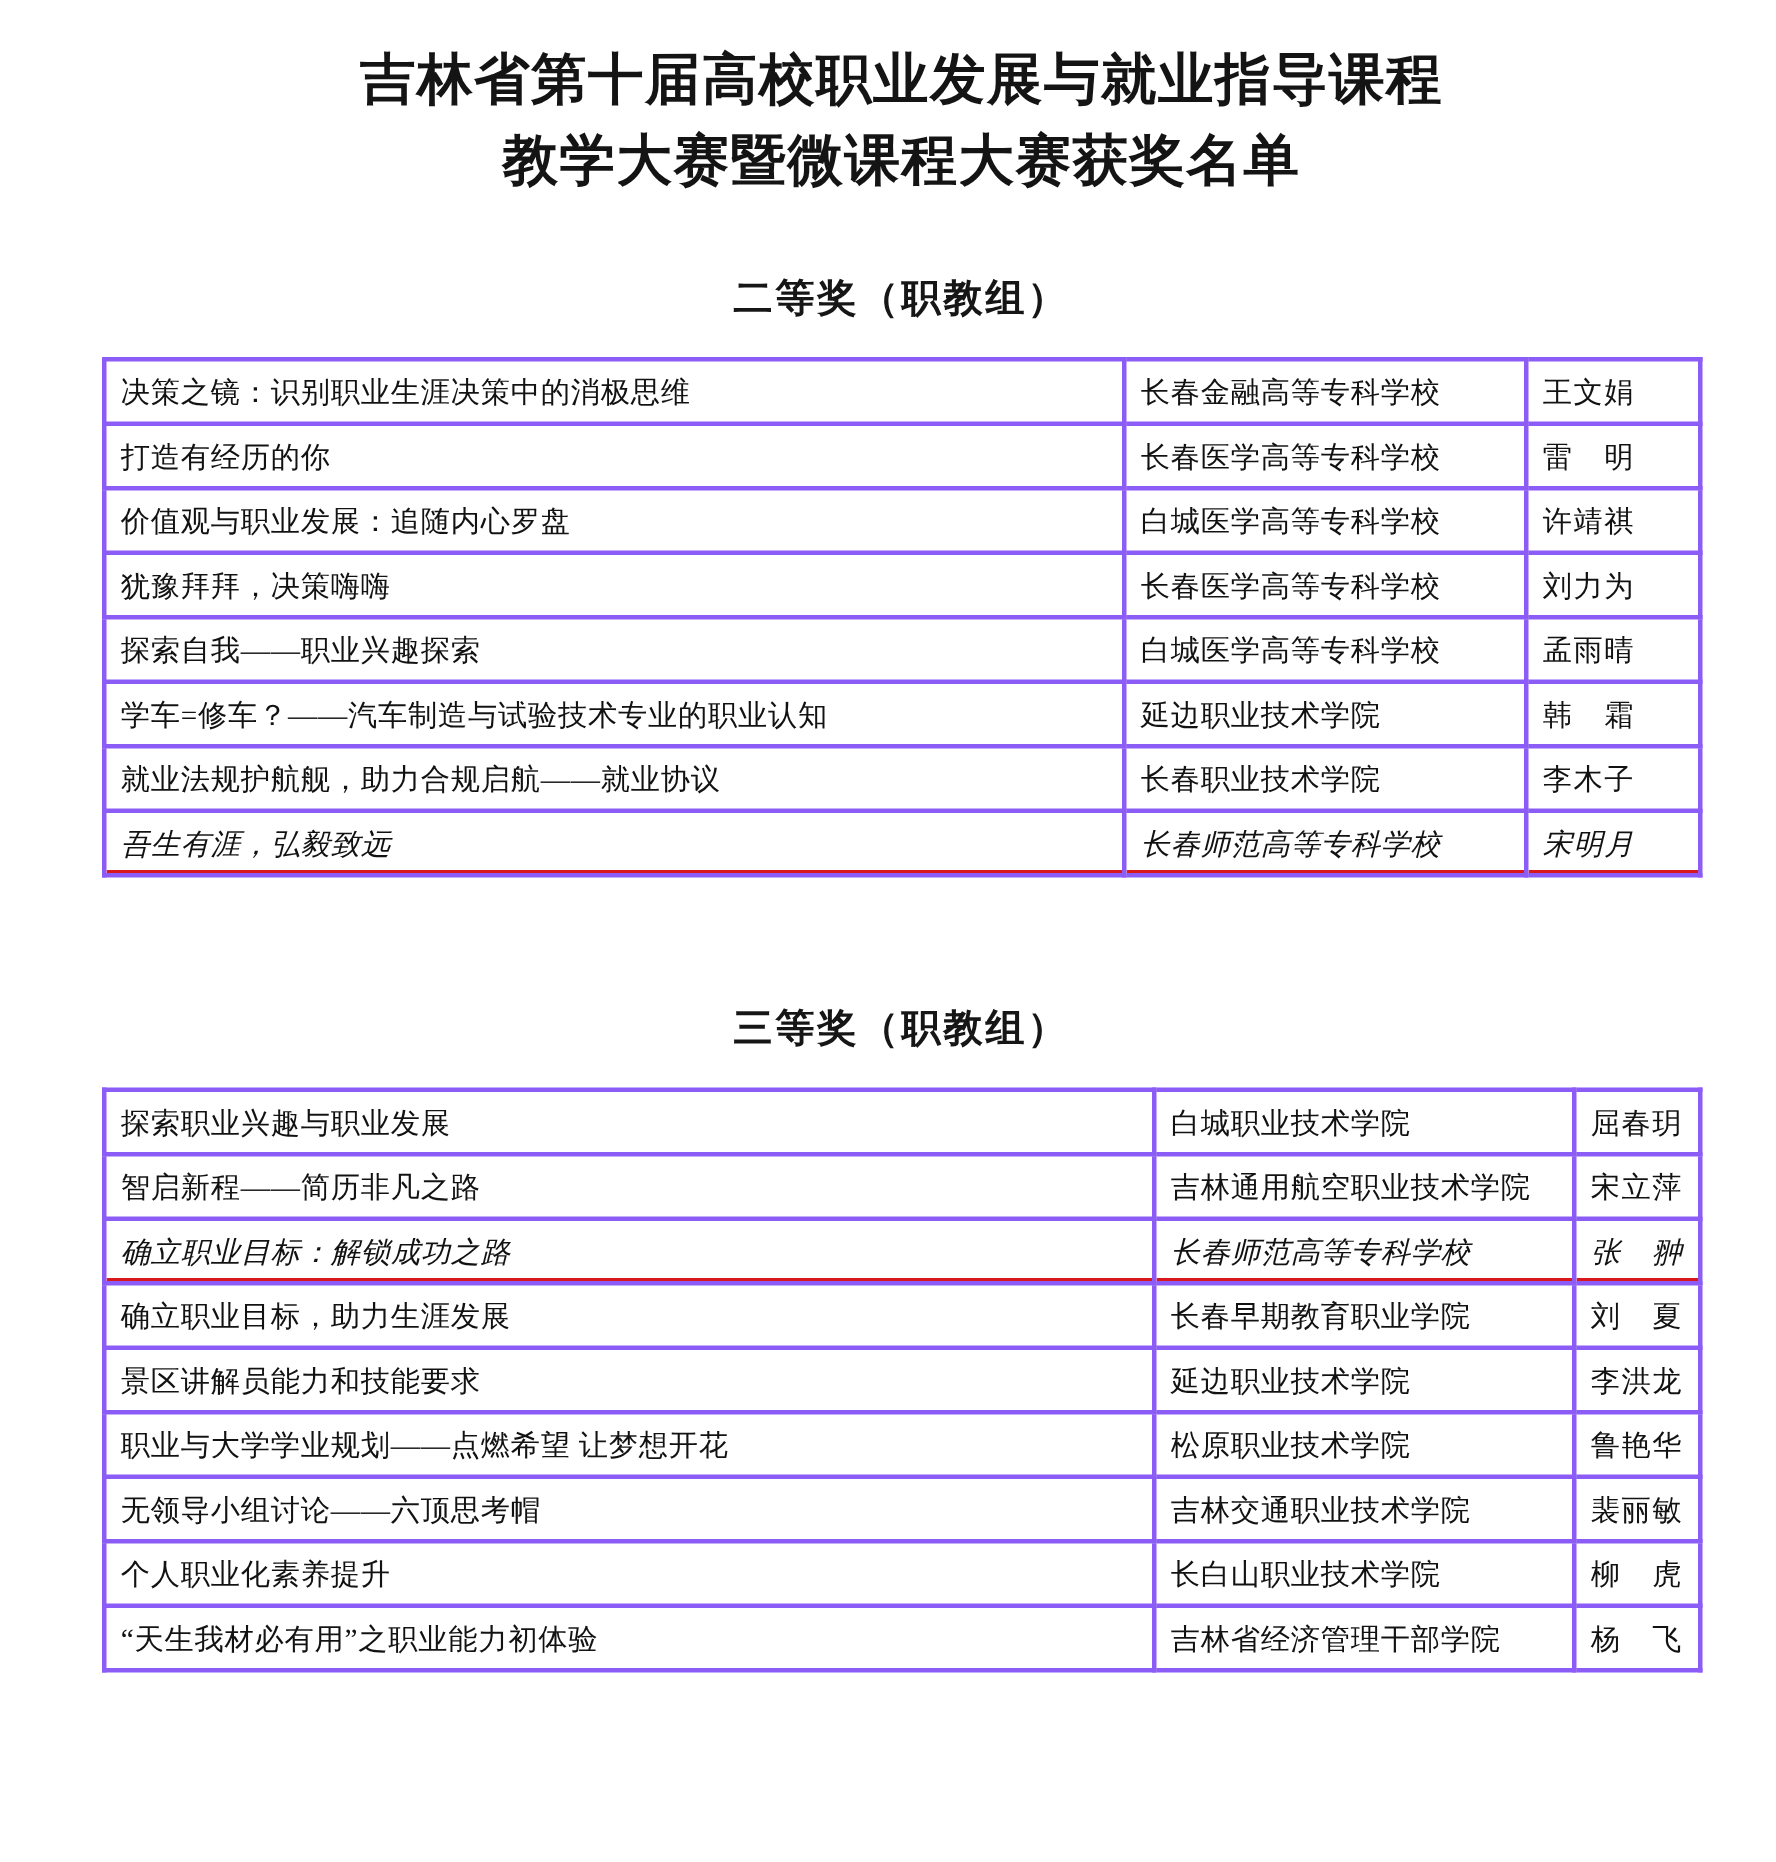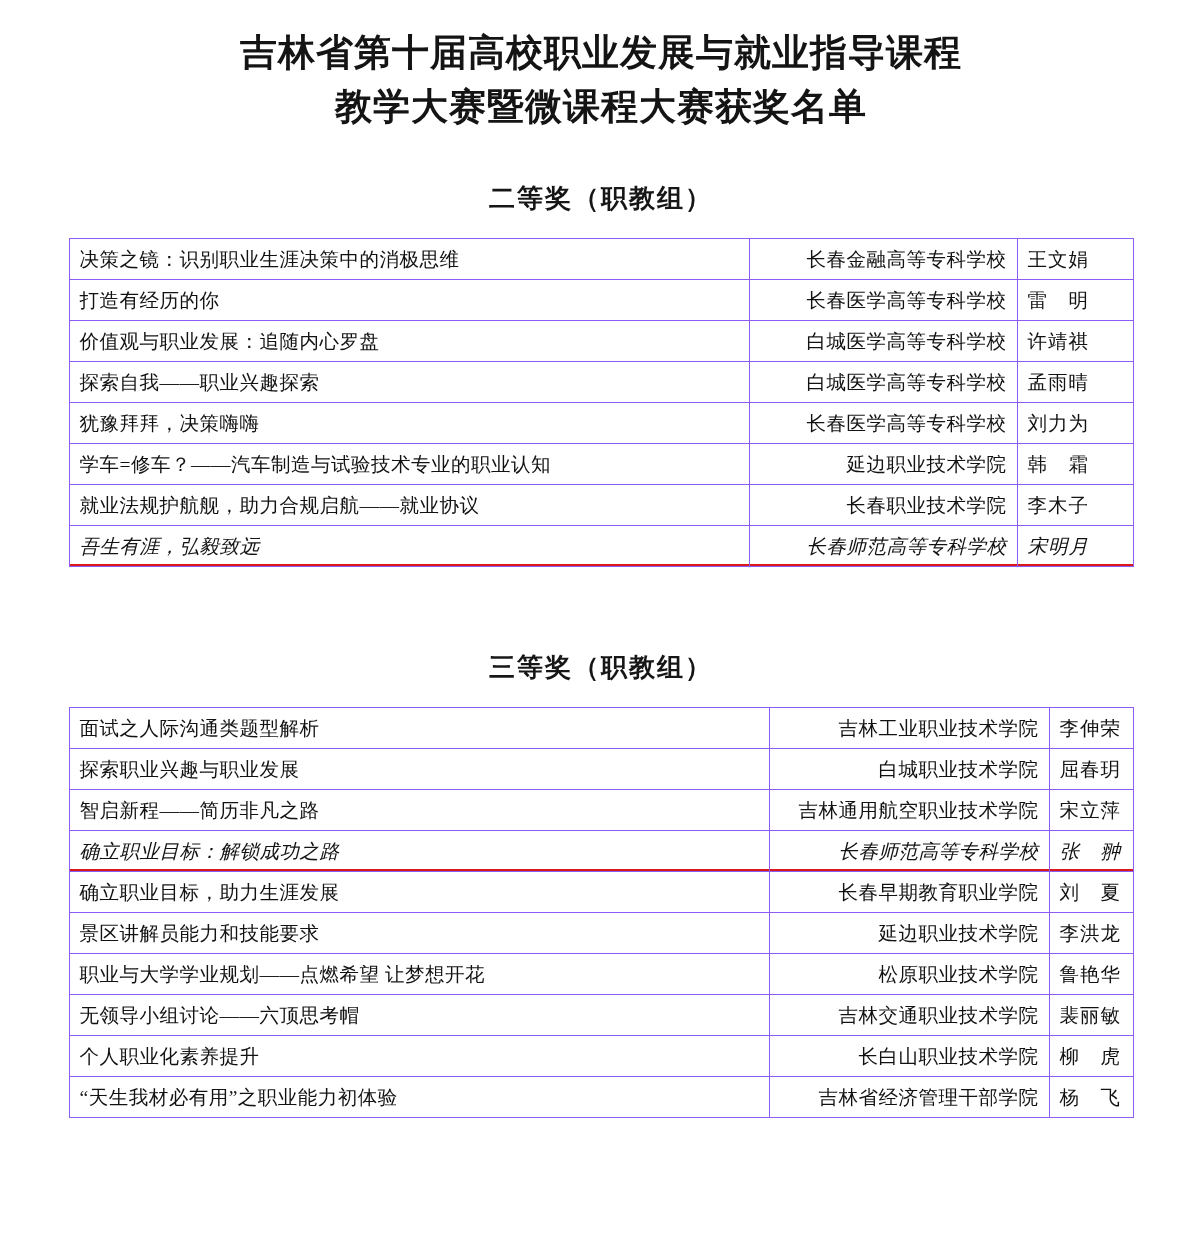--- a/index.html
+++ b/index.html
@@ -50,36 +50,36 @@
   .sec1-heading { margin-top: 48px; }
   .sec2-heading { margin-top: 83px; }
 
   table.award-table {
     border-collapse: collapse;
     width: 1064px;
     margin: 22px auto 0 auto;
     table-layout: fixed;
   }
   table.award-table td {
-    border: 1px solid #8b5cf6;
+    border: 3px solid #8b5cf6;
     height: 40px;
     font-size: 19.5px;
     color: #121212;
     padding: 0 10px;
     vertical-align: middle;
     overflow: hidden;
     white-space: nowrap;
   }
   td.c-title {
     text-align: left;
     padding-left: 18px;
     letter-spacing: 0.5px;
   }
   td.c-school {
-    text-align: right;
+    text-align: left;
     letter-spacing: 0.5px;
   }
   td.c-person {
     text-align: left;
     letter-spacing: 1px;
   }
   
   .t1 col.col-title { width: 680px; }
   .t1 col.col-school { width: 268px; }
   .t1 col.col-person { width: 116px; }
@@ -130,28 +130,28 @@
           <td class="c-title">打造有经历的你</td>
           <td class="c-school">长春医学高等专科学校</td>
           <td class="c-person">雷　明</td>
         </tr>
         <tr>
           <td class="c-title">价值观与职业发展：追随内心罗盘</td>
           <td class="c-school">白城医学高等专科学校</td>
           <td class="c-person">许靖祺</td>
         </tr>
         <tr>
+          <td class="c-title">犹豫拜拜，决策嗨嗨</td>
+          <td class="c-school">长春医学高等专科学校</td>
+          <td class="c-person">刘力为</td>
+        </tr>
+        <tr>
           <td class="c-title">探索自我——职业兴趣探索</td>
           <td class="c-school">白城医学高等专科学校</td>
           <td class="c-person">孟雨晴</td>
-        </tr>
-        <tr>
-          <td class="c-title">犹豫拜拜，决策嗨嗨</td>
-          <td class="c-school">长春医学高等专科学校</td>
-          <td class="c-person">刘力为</td>
         </tr>
         <tr>
           <td class="c-title">学车=修车？——汽车制造与试验技术专业的职业认知</td>
           <td class="c-school">延边职业技术学院</td>
           <td class="c-person">韩　霜</td>
         </tr>
         <tr>
           <td class="c-title">就业法规护航舰，助力合规启航——就业协议</td>
           <td class="c-school">长春职业技术学院</td>
           <td class="c-person">李木子</td>
@@ -168,25 +168,20 @@
   <div class="section">
     <div class="section-heading sec2-heading">三等奖（职教组）</div>
     <table class="award-table t2">
       <colgroup>
         <col class="col-title">
           <col class="col-school">
           <col class="col-person">
       </colgroup>
       <tbody>
         <tr>
-          <td class="c-title">面试之人际沟通类题型解析</td>
-          <td class="c-school">吉林工业职业技术学院</td>
-          <td class="c-person">李伸荣</td>
-        </tr>
-        <tr>
           <td class="c-title">探索职业兴趣与职业发展</td>
           <td class="c-school">白城职业技术学院</td>
           <td class="c-person">屈春玥</td>
         </tr>
         <tr>
           <td class="c-title">智启新程——简历非凡之路</td>
           <td class="c-school">吉林通用航空职业技术学院</td>
           <td class="c-person">宋立萍</td>
         </tr>
         <tr class="highlighted">

